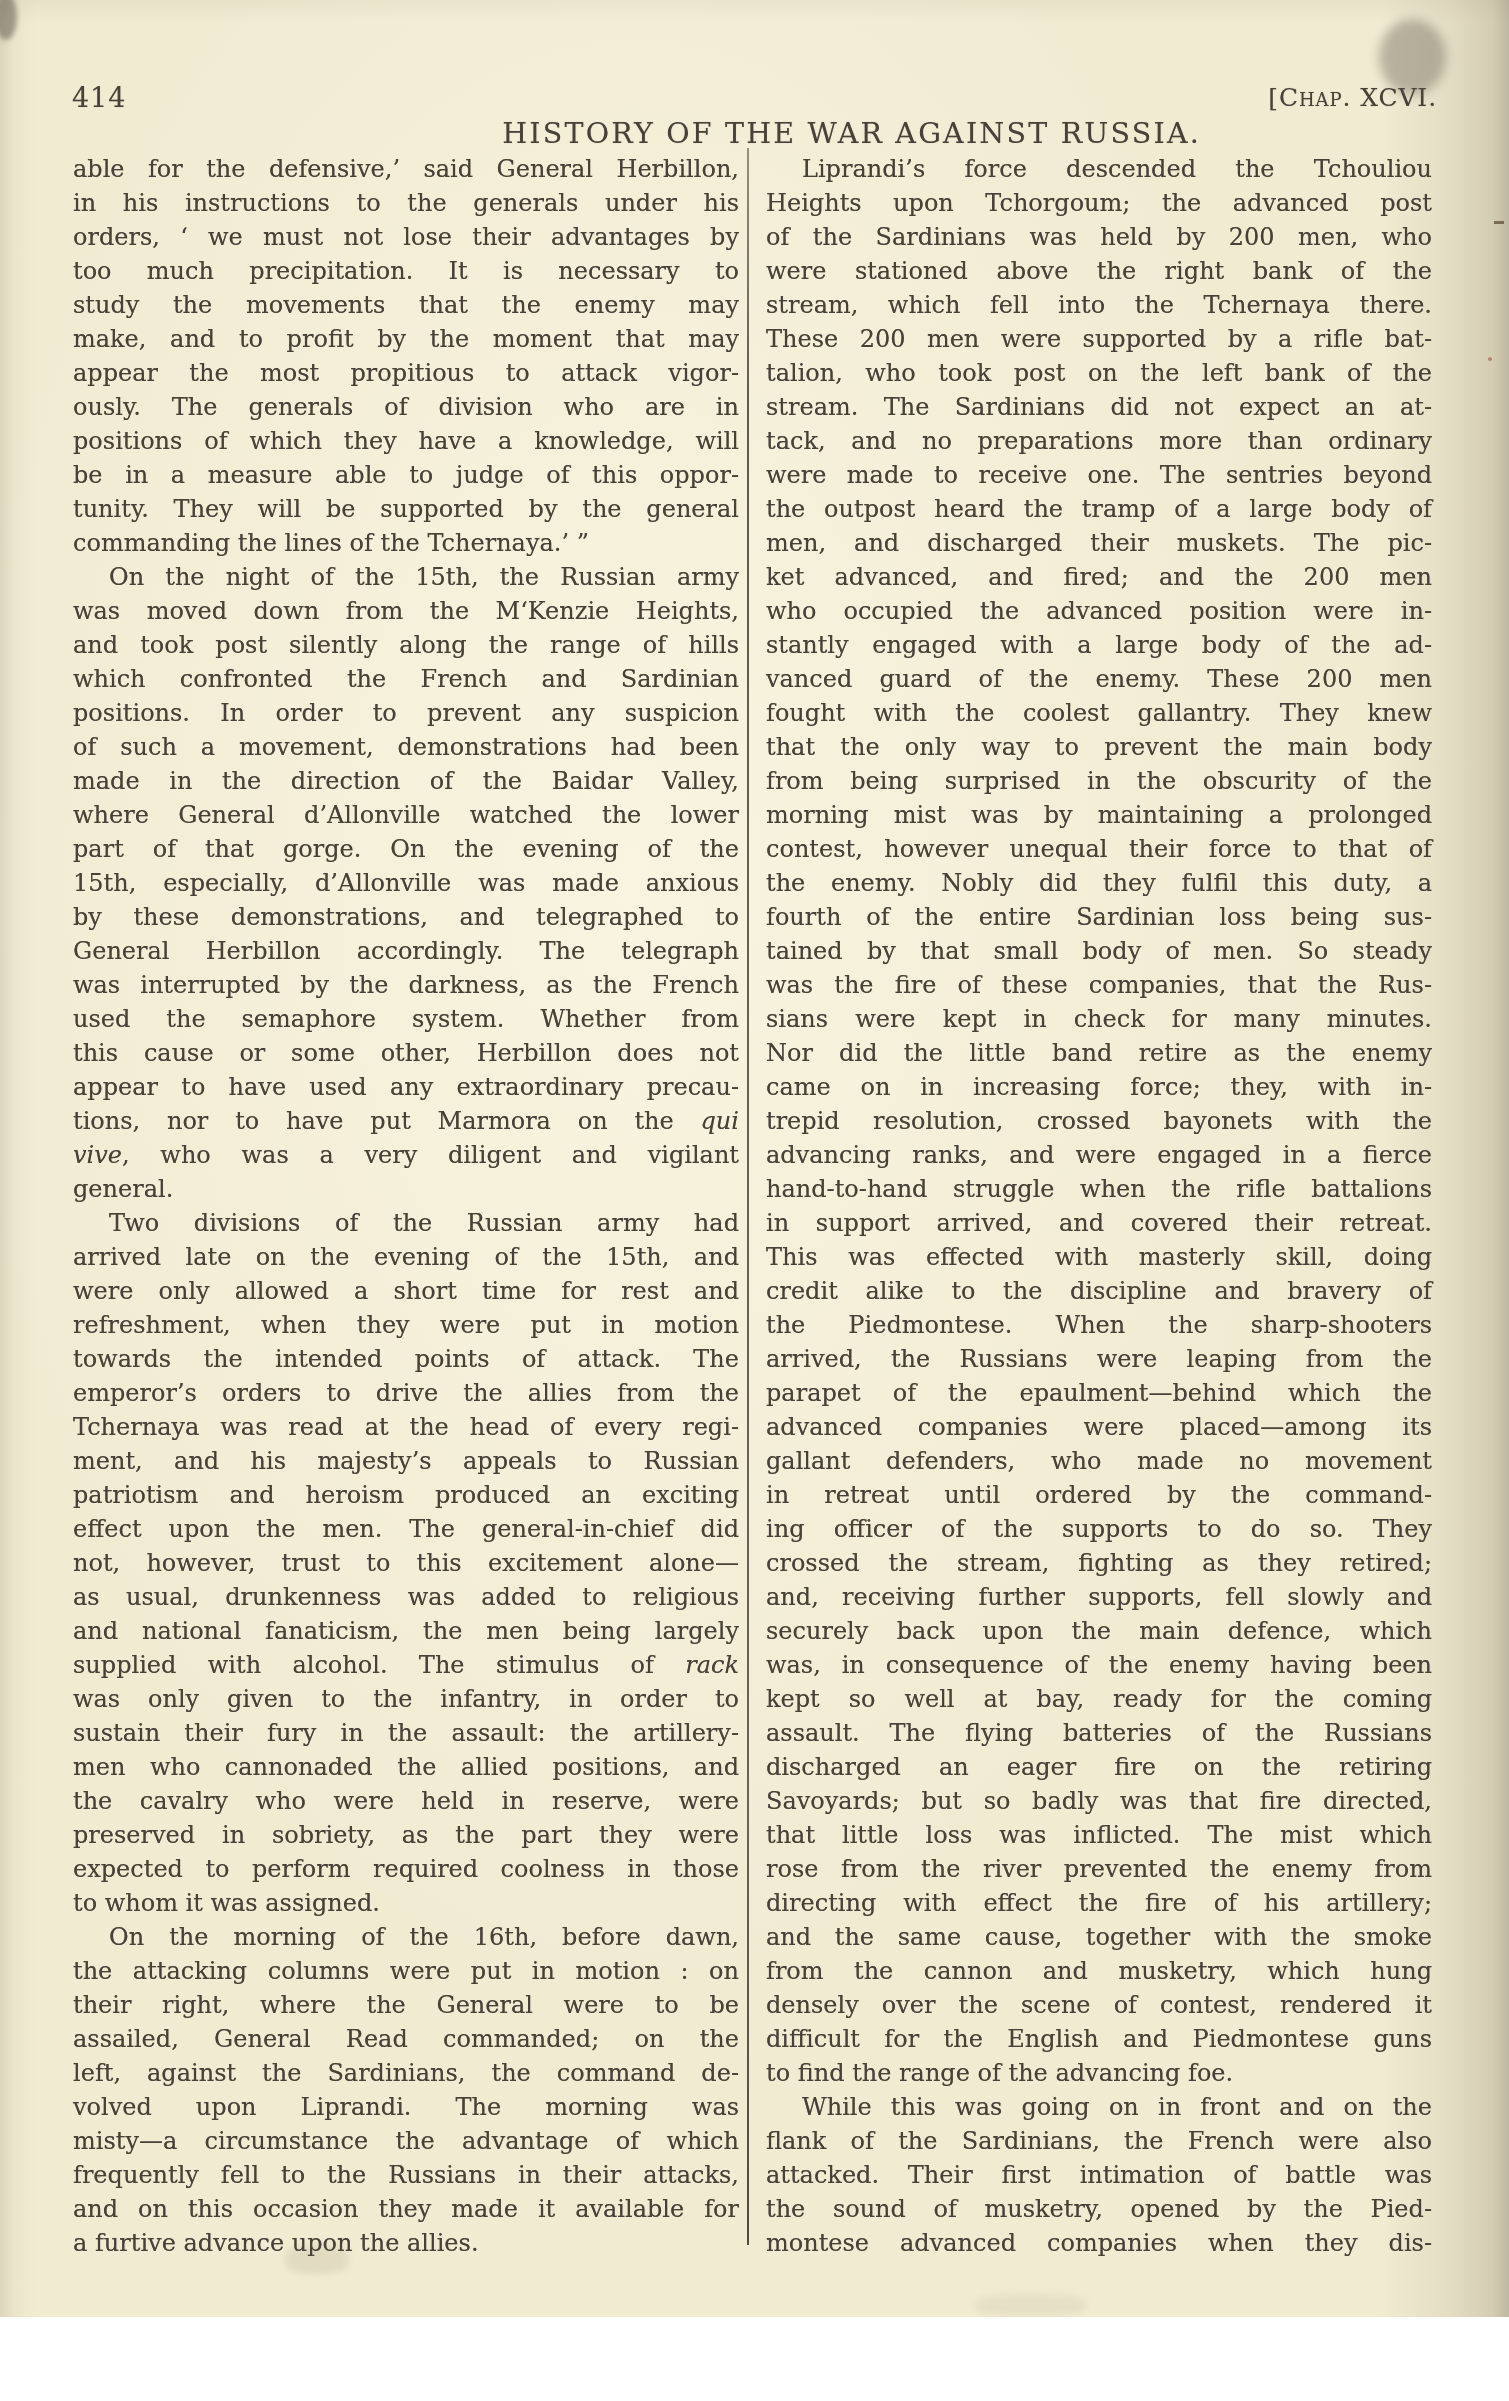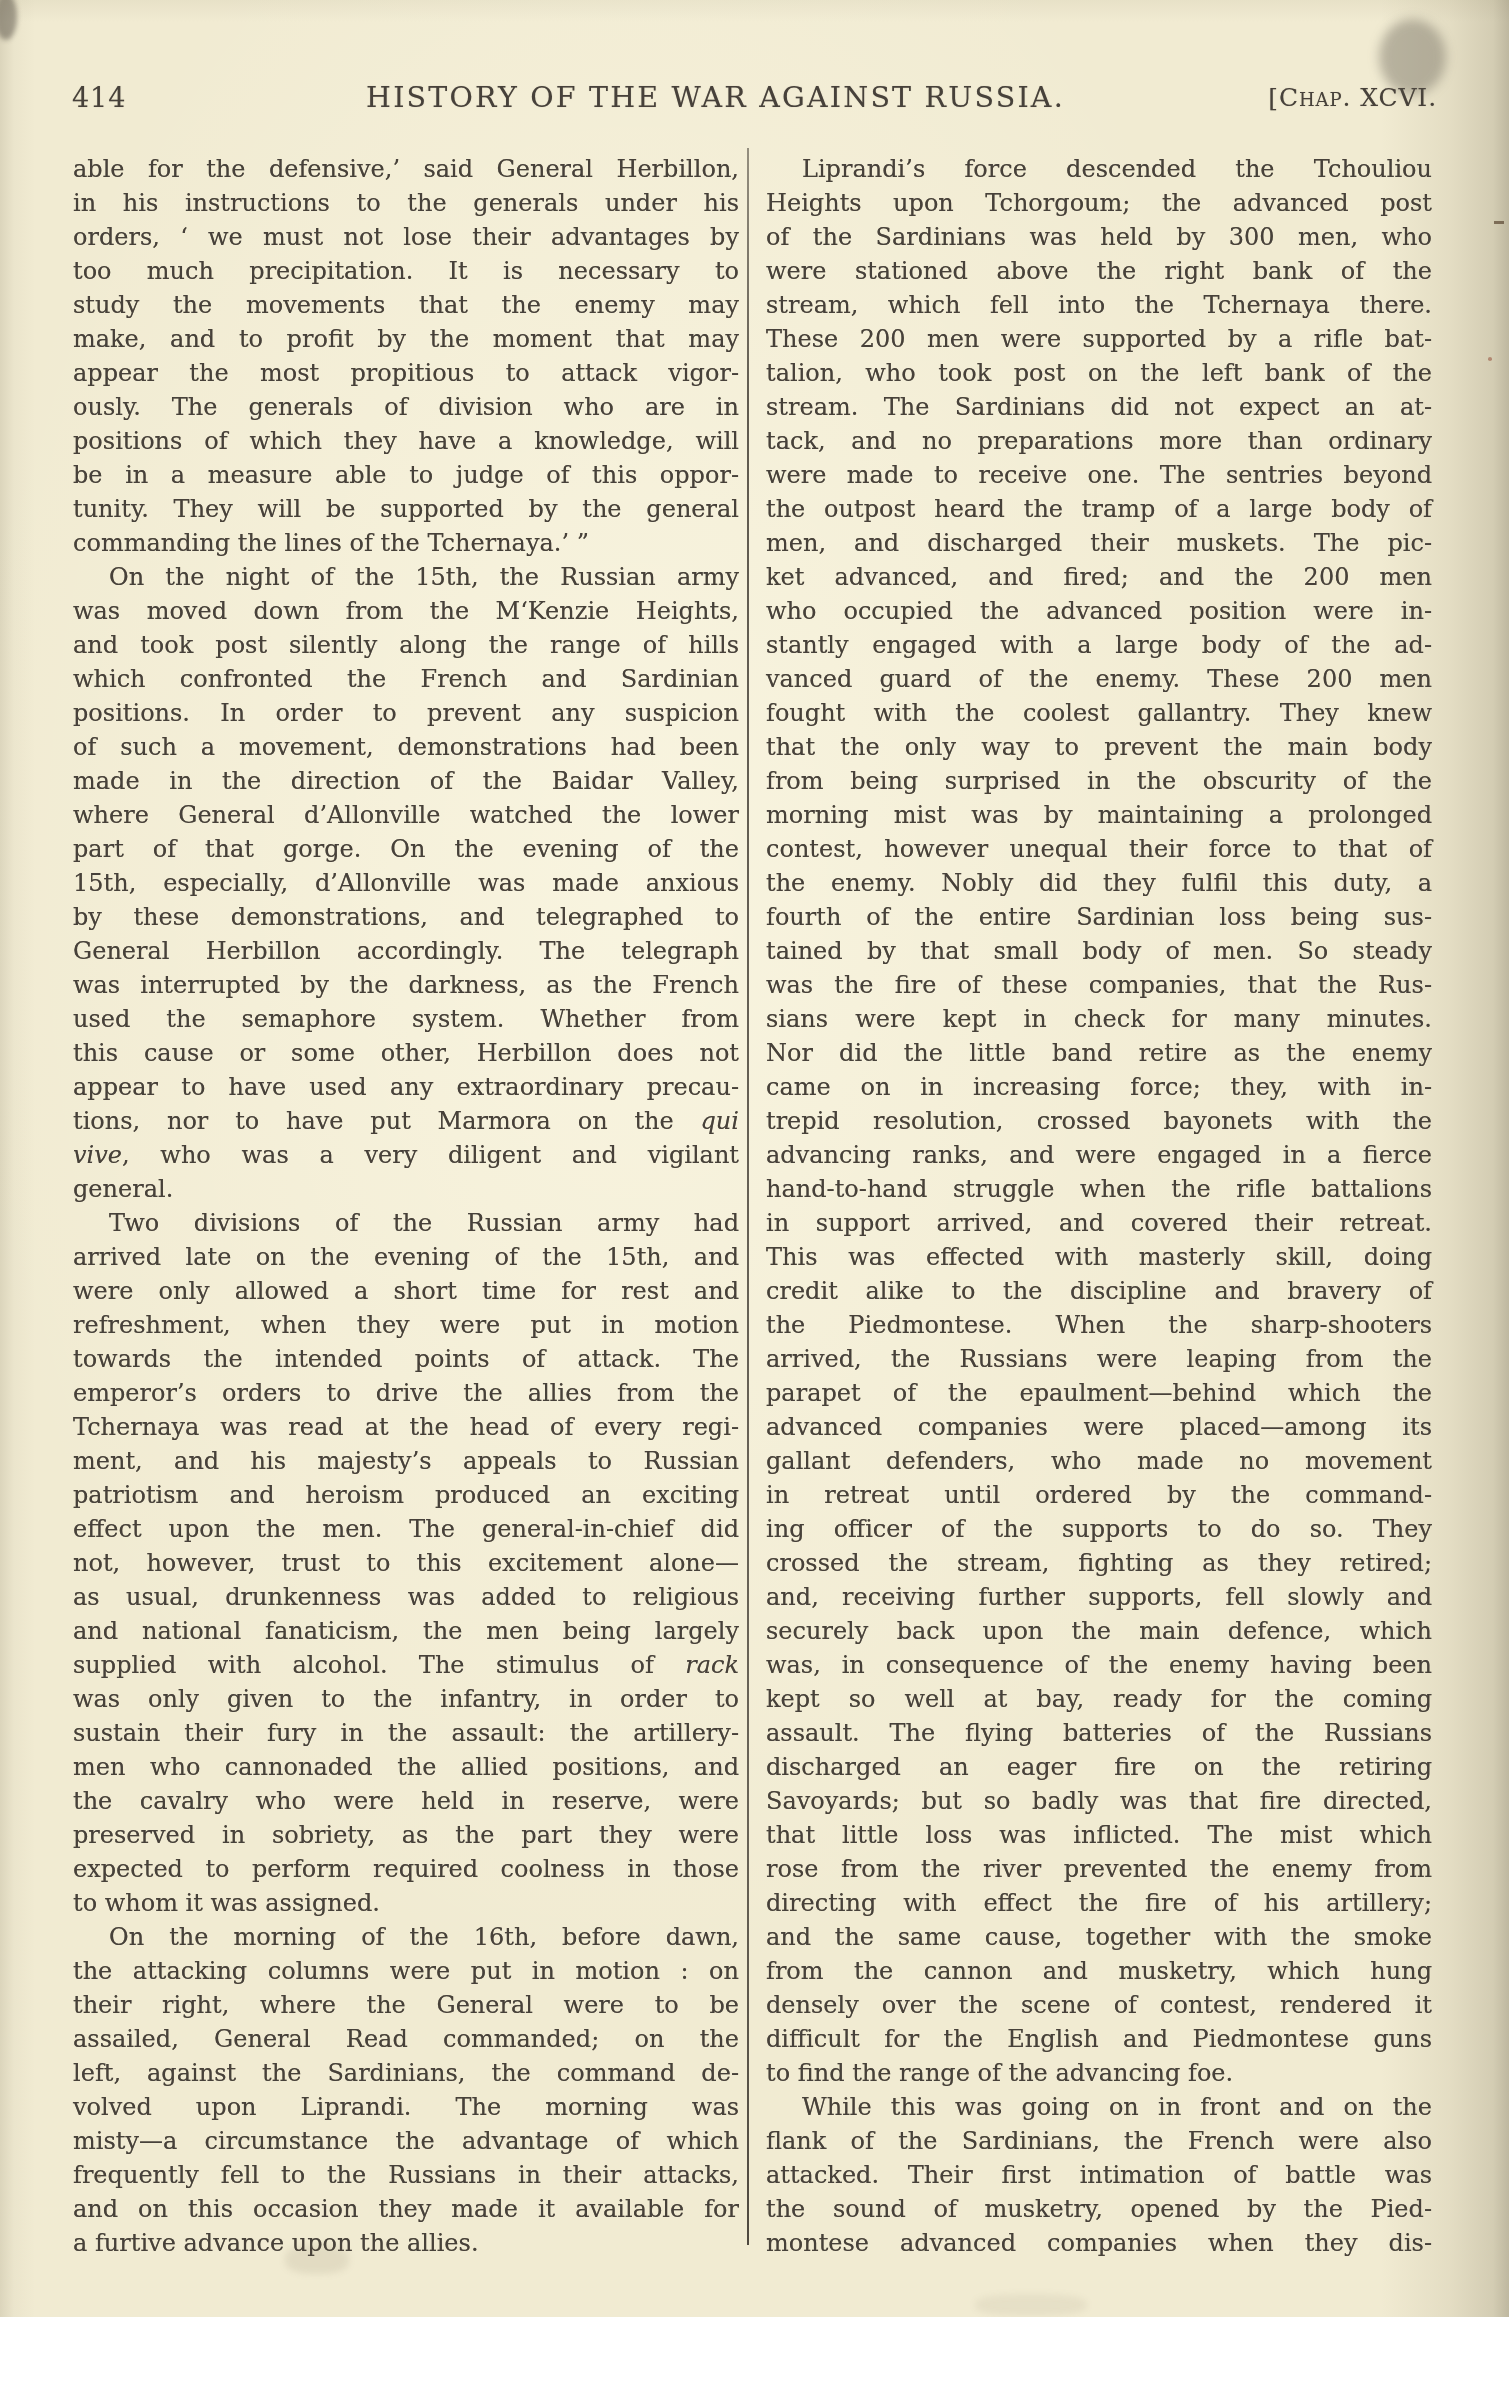--- a/index.html
+++ b/index.html
@@ -12,21 +12,21 @@
       linear-gradient(to right, rgba(0,0,0,0) 1381px, rgba(110,98,66,0.10) 1450px, rgba(92,82,55,0.20) 1493px, rgba(74,64,42,0.30) 1509px),
       linear-gradient(to bottom, rgba(120,108,76,0.08) 0px, rgba(120,108,76,0) 22.4px),
       #f1ebd2;
     overflow:hidden;
     font-family:"DejaVu Serif","Liberation Serif",serif;
     color:#47413a;
   }
   .hdr{position:absolute;top:79px;line-height:38px;white-space:nowrap;
        text-shadow:0 0 0.9px rgba(71,65,58,0.35);}
   #folio{left:72px;font-size:27px;letter-spacing:0.9px;}
-  #run-title{left:241px;width:949px;text-align:center;font-size:28.5px;letter-spacing:2.2px;}
+  #run-title{left:252px;width:949px;text-align:right;font-size:28.5px;letter-spacing:2.2px;margin-top:36px;}
   #run-chap{left:1113px;width:324px;text-align:right;font-size:25px;font-variant:small-caps;letter-spacing:0.9px;}
   .col{position:absolute;top:152px;width:666px;font-size:24px;
        text-shadow:0 0 0.4px rgba(60,52,40,0.55);}
   #col-left{left:73px;}
   #col-right{left:766px;}
   .para{margin:0;}
   .line{line-height:34px;height:34px;text-align:justify;text-align-last:justify;
         white-space:normal;overflow:visible;}
   .line.endline{text-align:left;text-align-last:left;}
   .line.indent{text-indent:36px;}
@@ -123,21 +123,21 @@
         <div class="line">misty—a circumstance the advantage of which</div>
         <div class="line">frequently fell to the Russians in their attacks,</div>
         <div class="line">and on this occasion they made it available for</div>
         <div class="line endline">a furtive advance upon the allies.</div>
       </div>
     </div>
   <div class="col" id="col-right">
       <div class="para">
         <div class="line indent">Liprandi’s force descended the Tchouliou</div>
         <div class="line">Heights upon Tchorgoum; the advanced post</div>
-        <div class="line">of the Sardinians was held by 300 men, who</div>
+        <div class="line">of the Sardinians was held by 200 men, who</div>
         <div class="line">were stationed above the right bank of the</div>
         <div class="line">stream, which fell into the Tchernaya there.</div>
         <div class="line">These 200 men were supported by a rifle bat-</div>
         <div class="line">talion, who took post on the left bank of the</div>
         <div class="line">stream. The Sardinians did not expect an at-</div>
         <div class="line">tack, and no preparations more than ordinary</div>
         <div class="line">were made to receive one. The sentries beyond</div>
         <div class="line">the outpost heard the tramp of a large body of</div>
         <div class="line">men, and discharged their muskets. The pic-</div>
         <div class="line">ket advanced, and fired; and the 200 men</div>

